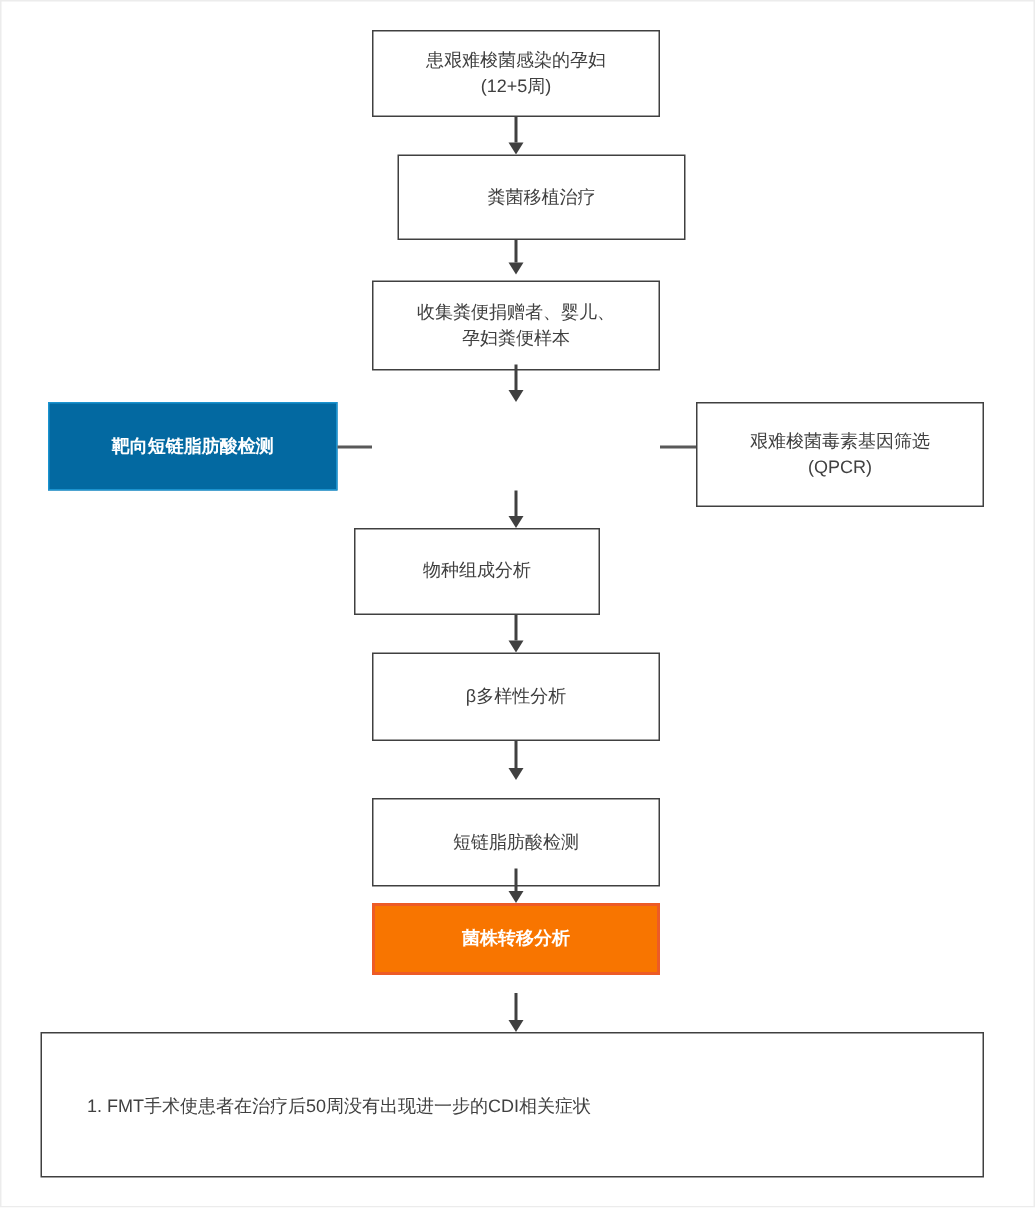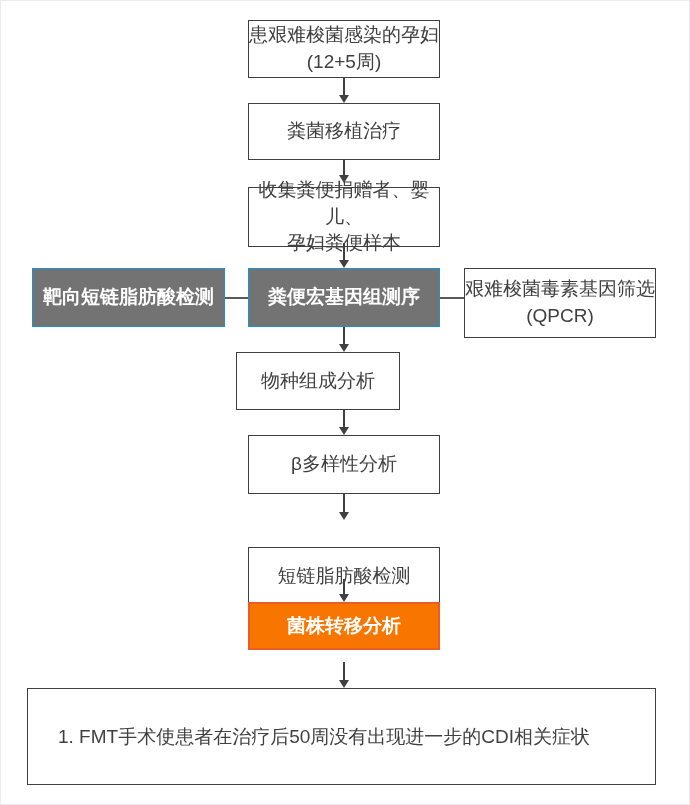--- a/index.html
+++ b/index.html
@@ -14,27 +14,27 @@
   }
   .box {
     position: absolute;
     box-sizing: border-box;
     background: #ffffff;
     border: 1px solid #404040;
     display: flex;
     flex-direction: column;
     align-items: center;
     justify-content: center;
-    font-size: 19px;
+    font-size: 12px;
     line-height: 1.42;
     color: #404040;
     text-align: center;
   }
   .box.blue {
-    background: #737373;
+    background: #0369a1;
     border: 1px solid #1b93cf;
     color: #ffffff;
     font-weight: bold;
   }
   .box.orange {
     background: #F87500;
     border: 2px solid #ED5B26;
     color: #ffffff;
     font-weight: bold;
   }
@@ -69,21 +69,21 @@
   <div class="box" style="left:248px; top:20px; width:192px; height:58px">
     <span>患艰难梭菌感染的孕妇</span>
     <span>(12+5周)</span>
   </div>
 
   <div class="varrow" style="left:337px; top:78px; height:25px">
     <div class="shaft"></div>
     <div class="head"></div>
   </div>
 
-  <div class="box" style="left:248px; top:103px; width:192px; height:57px">
+  <div class="box" style="left:265px; top:103px; width:192px; height:57px">
     <span>粪菌移植治疗</span>
   </div>
 
   <div class="varrow" style="left:337px; top:160px; height:23px">
     <div class="shaft"></div>
     <div class="head"></div>
   </div>
 
   <div class="box" style="left:248px; top:187px; width:192px; height:60px">
     <span>收集粪便捐赠者、婴儿、</span>
@@ -94,23 +94,20 @@
     <div class="shaft"></div>
     <div class="head"></div>
   </div>
 
   <div class="box blue" style="left:32px; top:268px; width:193px; height:59px">
     <span>靶向短链脂肪酸检测</span>
   </div>
 
   <div class="hline" style="left:225px; top:297px; width:23px"></div>
 
-  <div class="box blue" style="left:248px; top:268px; width:192px; height:59px">
-    <span>粪便宏基因组测序</span>
-  </div>
 
   <div class="hline" style="left:440px; top:297px; width:24px"></div>
 
   <div class="box" style="left:464px; top:268px; width:192px; height:70px">
     <span>艰难梭菌毒素基因筛选</span>
     <span>(QPCR)</span>
   </div>
 
   <div class="varrow" style="left:337px; top:327px; height:25px">
     <div class="shaft"></div>
@@ -128,21 +125,21 @@
 
   <div class="box" style="left:248px; top:435px; width:192px; height:59px">
     <span>β多样性分析</span>
   </div>
 
   <div class="varrow" style="left:337px; top:494px; height:26px">
     <div class="shaft"></div>
     <div class="head"></div>
   </div>
 
-  <div class="box" style="left:248px; top:547px; width:192px; height:59px">
+  <div class="box" style="left:248px; top:532px; width:192px; height:59px">
     <span>短链脂肪酸检测</span>
   </div>
 
   <div class="varrow" style="left:337px; top:579px; height:23px">
     <div class="shaft"></div>
     <div class="head"></div>
   </div>
 
   <div class="box orange" style="left:248px; top:602px; width:192px; height:48px">
     <span>菌株转移分析</span>

